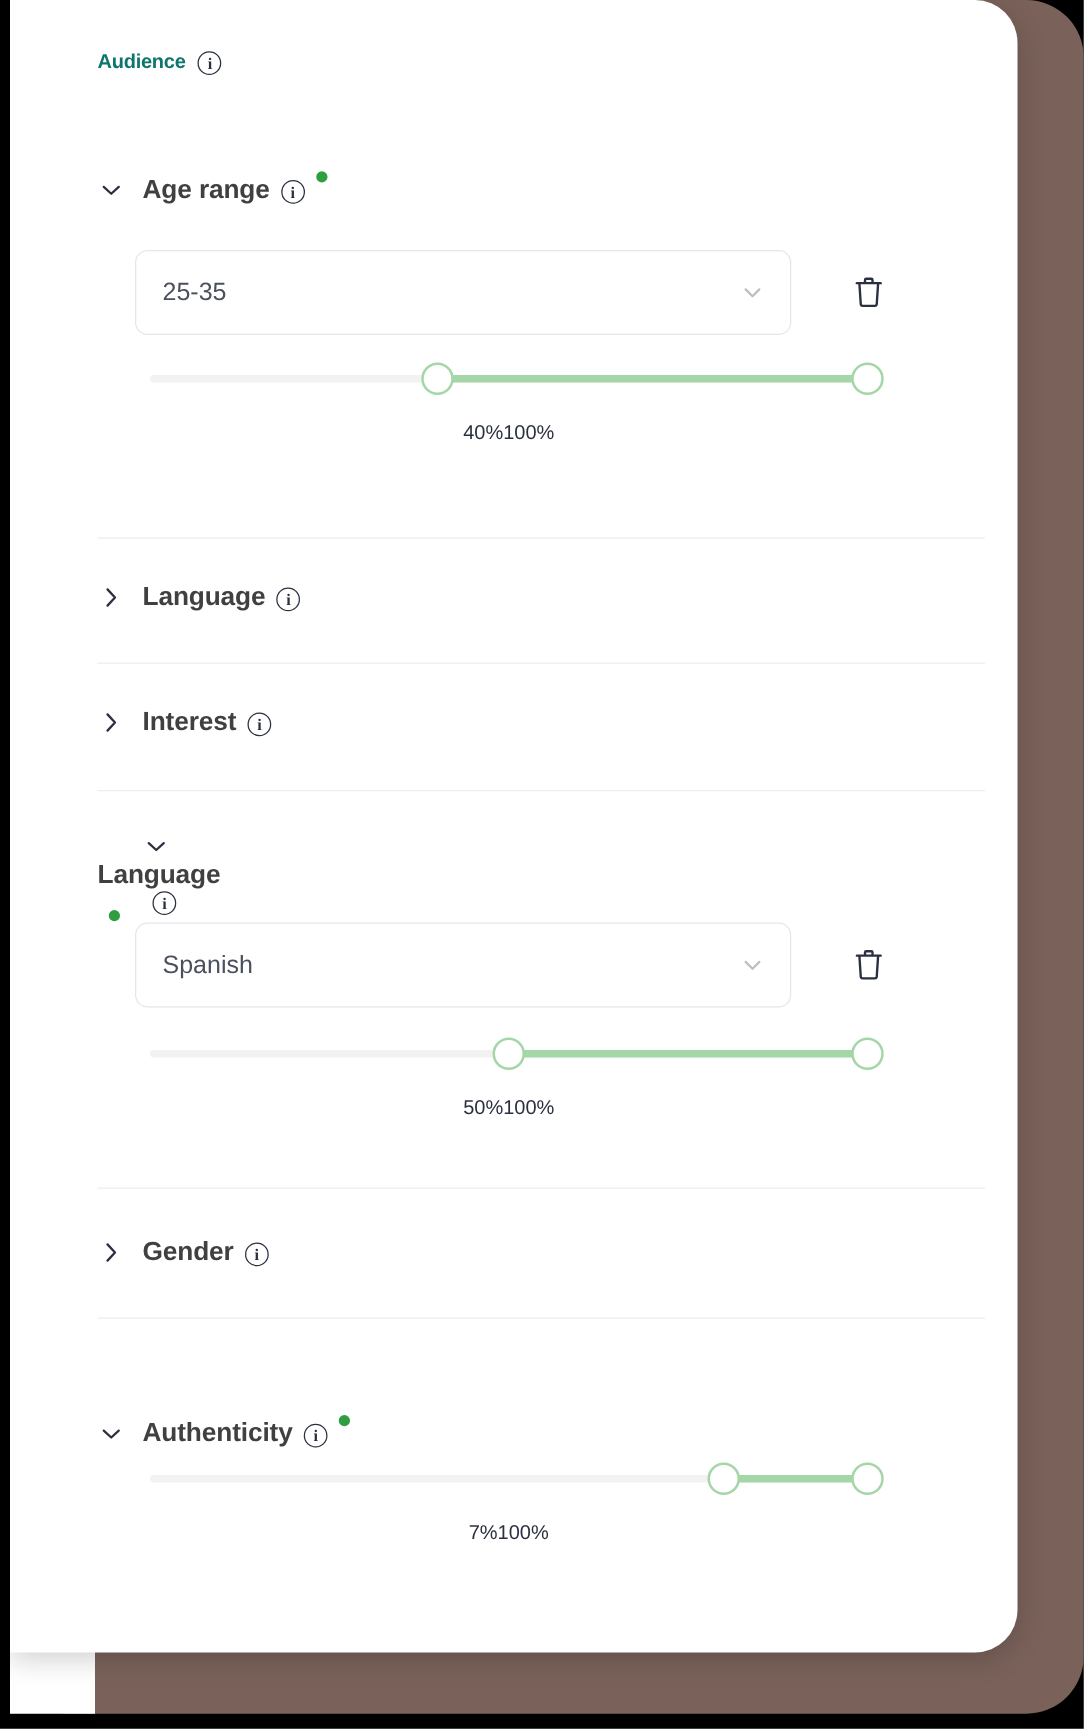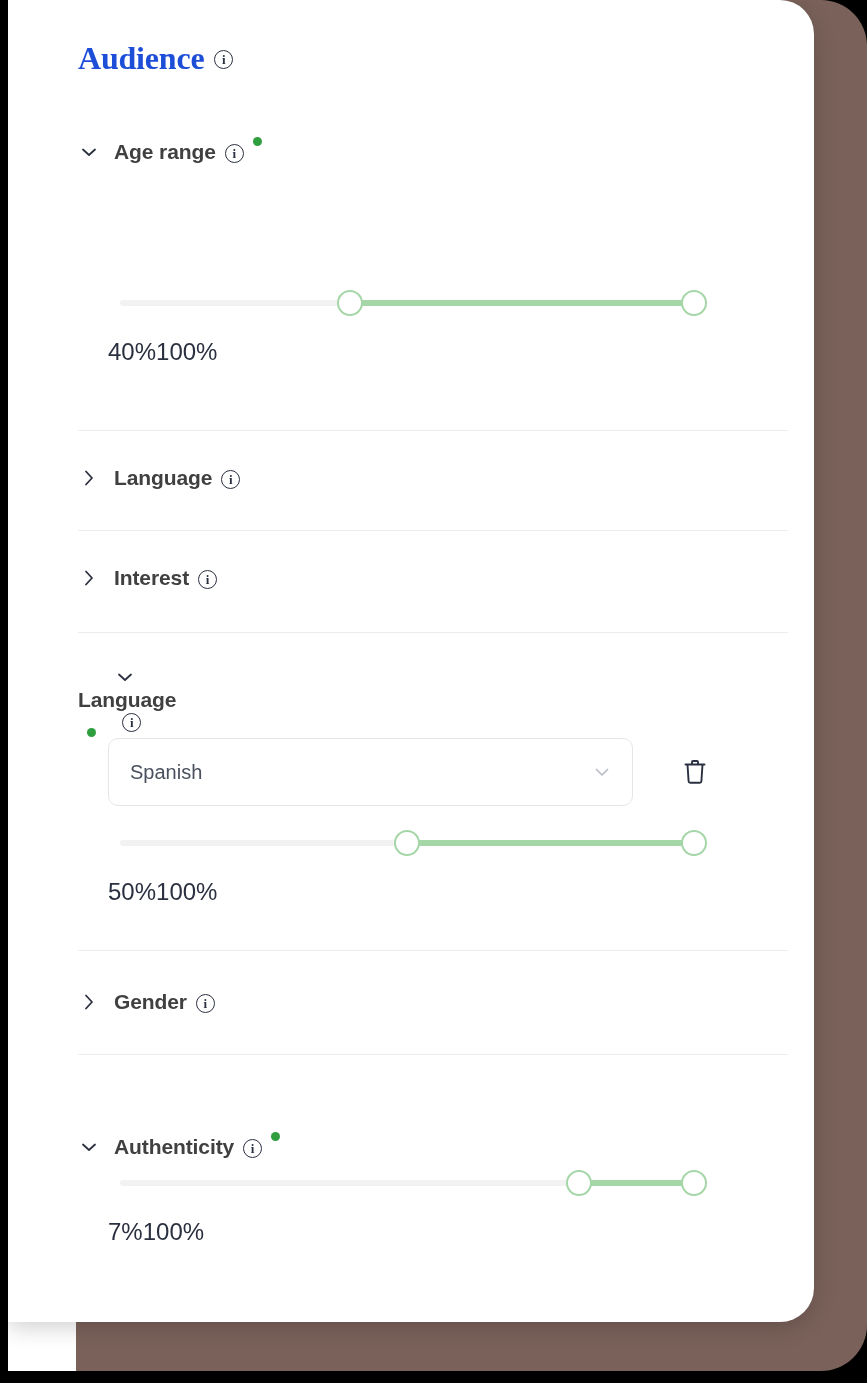--- a/index.html
+++ b/index.html
@@ -67,25 +67,24 @@
   
   .panel-title {
     position: absolute;
     left: 70px;
     top: 40px;
     display: flex;
     align-items: center;
     gap: 10px;
   }
   .panel-title .title-text {
-    font-size: 32px;
+    font-size: 16px;
     font-weight: bold;
-    color: #1d4ed8;
+    color: #0f766e;
     letter-spacing: -0.2px;
-    font-family: Liberation Serif, serif;
   }
 
   
   .info-icon {
     width: 19px;
     height: 19px;
     border: 1.6px solid #2b3040;
     border-radius: 50%;
     display: inline-flex;
     align-items: center;
@@ -215,22 +214,22 @@
     background: #ffffff;
     border: 2.5px solid #a5d6a7;
     cursor: grab;
   }
 
   .slider-labels {
     position: absolute;
     left: 100px;
     width: 598px;
     display: flex;
-    justify-content: flex-start;
-    font-size: 24px;
+    justify-content: center;
+    font-size: 16px;
     color: #2b3040;
   }
 
   
   .divider {
     position: absolute;
     left: 70px;
     width: 710px;
     height: 1px;
     background: #ededef;
@@ -263,20 +262,37 @@
 
   <div class="section-header" style="top: 140px;">
         <span class="chevron">
           <svg width="22" height="22" viewBox="0 0 22 22" fill="none">
             <path d="M5 8.5 L11 14 L17 8.5" stroke="#2b3040" stroke-width="1.8" stroke-linecap="round" stroke-linejoin="round"></path>
           </svg>
         </span>
         <span class="section-label">Age range</span>
         <span class="info-icon"></span>
         <span class="green-dot"></span>
+      </div>
+      <div class="select-row" style="top: 200px;">
+        <div class="select">
+          <span class="select-value">25-35</span>
+          <span class="select-caret">
+            <svg width="20" height="20" viewBox="0 0 20 20" fill="none">
+              <path d="M4.5 7.5 L10 13 L15.5 7.5" stroke="#b9bdc6" stroke-width="1.7" stroke-linecap="round" stroke-linejoin="round"></path>
+            </svg>
+          </span>
+        </div>
+        <button class="trash-btn">
+          <svg width="26" height="28" viewBox="0 0 26 28" fill="none">
+            <path d="M3.5 6.5 H22.5" stroke="#2b3040" stroke-width="1.9" stroke-linecap="round"></path>
+            <path d="M10 6.5 V4 a1 1 0 0 1 1-1 h4 a1 1 0 0 1 1 1 v2.5" stroke="#2b3040" stroke-width="1.9" stroke-linejoin="round"></path>
+            <path d="M5.5 6.5 L6.6 23.2 a1.6 1.6 0 0 0 1.6 1.5 h9.6 a1.6 1.6 0 0 0 1.6-1.5 L20.5 6.5" stroke="#2b3040" stroke-width="1.9" stroke-linejoin="round"></path>
+          </svg>
+        </button>
       </div>
       <div class="slider-wrap" style="top: 288px;">
         <div class="slider-track"></div>
         <div class="slider-fill" style="left: 229.6px; width: 344.4px;"></div>
         <div class="slider-handle" style="left: 229.6px;"></div>
         <div class="slider-handle" style="left: 574px;"></div>
       </div>
       <div class="slider-labels" style="top: 338px;">
         <span>40%</span>
         <span>100%</span>

